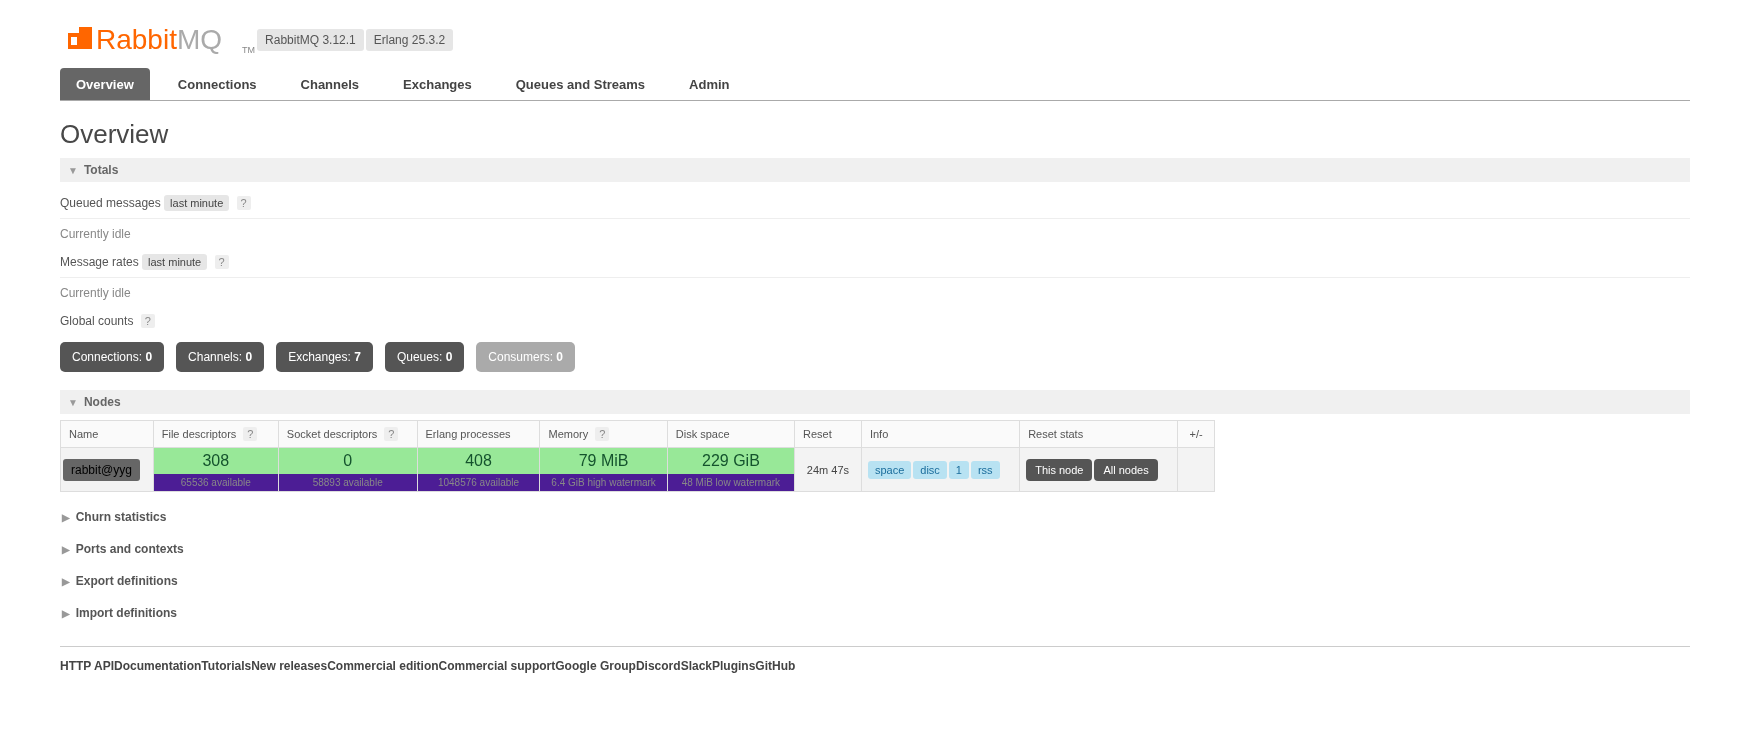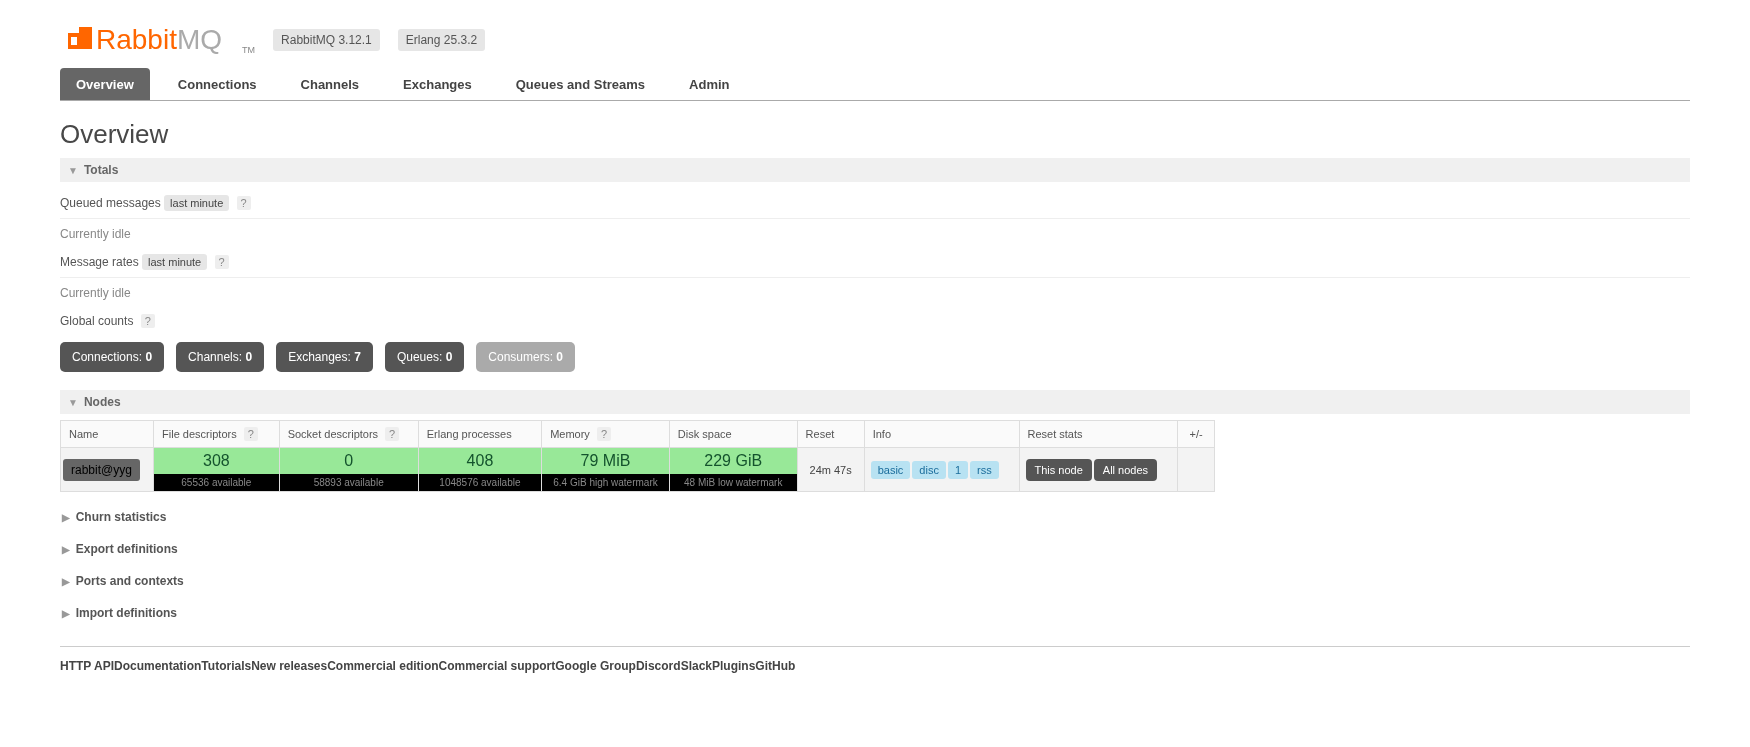--- a/index.html
+++ b/index.html
@@ -11,21 +11,21 @@
     background: #fff;
   }
   .page {
     width: 1750px;
     padding: 0 60px 40px 60px;
   }
   
   .header-row {
     display: flex;
     align-items: center;
-    gap: 18px;
+    gap: 2px;
     padding: 24px 0 12px 8px;
   }
   .logo { display: flex; align-items: baseline; font-weight: 400; }
   .logo-icon {
     width: 24px; height: 22px; background:#f60; position:relative; margin-right:4px;
     display:inline-block;
   }
   .logo-icon::before{
     content:""; position:absolute; left:3px; top:10px; width:6px; height:8px; background:#fff;
   }
@@ -83,21 +83,21 @@
   table.nodes td { background:#f3f3f3; }
   .node-name {
     background:#666 !important; color:#000000; padding:4px 8px; font-size:12px;
     display:inline-block; border-radius:3px; margin:2px;
   }
   .metric-cell { padding:0 !important; text-align:center; }
   .metric-bar {
     background:#98e898; color:#14532d; padding:4px 12px; font-size:16px; text-align:center;
   }
   .metric-sub {
-    background:#000000; color:#888; font-size:10px; padding:3px 0; text-align:center;
+    background:#4c1d95; color:#888; font-size:10px; padding:3px 0; text-align:center;
   }
   .uptime { text-align:center !important; padding:6px 8px !important; color:#444; }
   .info-badges { padding:4px 6px !important; white-space:nowrap; }
   .ibadge {
     display:inline-block; background:#b8e2f2; color:#1b6d9c; padding:3px 7px;
     border-radius:3px; font-size:11px; margin-right:2px;
   }
   .reset-cell { padding:4px 6px !important; white-space:nowrap; }
   .btn {
     background:#555; color:#fff; border:none; padding:5px 9px; border-radius:4px;
@@ -213,33 +213,33 @@
         <td class="metric-cell">
           <div class="metric-bar">79 MiB</div>
           <div class="metric-sub">6.4 GiB high watermark</div>
         </td>
         <td class="metric-cell">
           <div class="metric-bar">229 GiB</div>
           <div class="metric-sub">48 MiB low watermark</div>
         </td>
         <td class="uptime">24m 47s</td>
         <td class="info-badges">
-          <span class="ibadge">basic</span><span class="ibadge">disc</span><span class="ibadge">1</span><span class="ibadge">rss</span>
+          <span class="ibadge">space</span><span class="ibadge">disc</span><span class="ibadge">1</span><span class="ibadge">rss</span>
         </td>
         <td class="reset-cell">
           <button class="btn">This node</button><button class="btn">All nodes</button>
         </td>
         <td class="plusminus"></td>
       </tr>
     </tbody>
   </table>
 
   <div class="collapsed"><span class="tri">▶</span><span>Churn statistics</span></div>
+  <div class="collapsed"><span class="tri">▶</span><span>Ports and contexts</span></div>
   <div class="collapsed"><span class="tri">▶</span><span>Export definitions</span></div>
-  <div class="collapsed"><span class="tri">▶</span><span>Ports and contexts</span></div>
   <div class="collapsed"><span class="tri">▶</span><span>Import definitions</span></div>
 
   <div class="footer">
     <span>HTTP API</span>
     <span>Documentation</span>
     <span>Tutorials</span>
     <span>New releases</span>
     <span>Commercial edition</span>
     <span>Commercial support</span>
     <span>Google Group</span>

